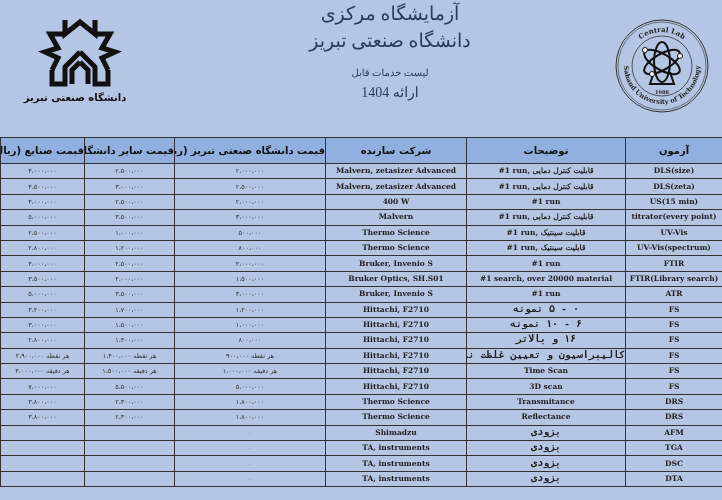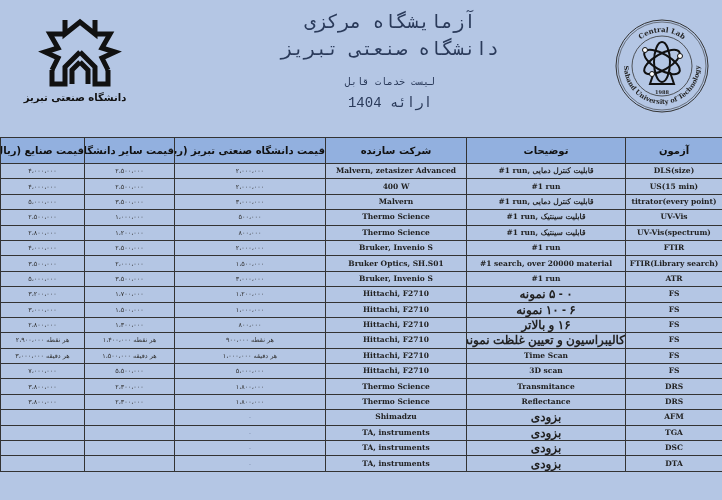--- a/index.html
+++ b/index.html
@@ -4,23 +4,23 @@
   <style>
     html, body { margin: 0; padding: 0; }
     body {
       width: 722px; height: 500px; overflow: hidden;
       background: #b4c6e4;
       font-family: "DejaVu Serif", serif;
       position: relative;
     }
     .header { position: absolute; left: 0; top: 0; width: 722px; height: 137px; }
     .title-block {
-      position: absolute; left: 180px; top: 10px; width: 420px;
+      position: absolute; left: 180px; top: 0; width: 420px;
       text-align: center; color: #2a3a5a;
-      font-family: Liberation Mono, monospace;
+      font-family: Liberation Serif, serif;
       direction: rtl;
     }
     .title1 { font-size: 19px; letter-spacing: 4px; line-height: 27px; }
     .title2 { font-size: 19px; letter-spacing: 4px; line-height: 27px; }
     .title3 { font-size: 10px; letter-spacing: 3px; line-height: 22px; margin-top: 8px; }
     .title4 { font-size: 14px; letter-spacing: 3px; line-height: 18px; }
     .logo-left {
       position: absolute; left: 20px; top: 12px; width: 120px; height: 100px;
     }
     .logo-left-caption {
@@ -43,21 +43,21 @@
     th {
       background: #92b0df; height: 25px;
       font-family: "DejaVu Sans", sans-serif; font-size: 10px; font-weight: bold; color: #111;
       direction: rtl;
     }
     td {
       background: #b4c6e4; height: 14.4px; line-height: 14px;
       font-size: 7.5px; font-weight: bold; color: #222;
     }
     td.price { font-family: "DejaVu Sans", sans-serif; font-size: 6.5px; font-weight: normal; color: #333; direction: rtl; }
-    td.fa { font-family: Liberation Sans, sans-serif; font-size: 12px; direction: rtl; }
+    td.fa { font-family: Liberation Mono, monospace; font-size: 10px; direction: rtl; }
     td.dash { color: #8899b8; font-weight: normal; }
   </style>
 </head>
 <body>
 
 <div class="header">
   <div class="logo-left">
     <svg viewBox="0 0 120 80" width="120" height="80">
       <g fill="none" stroke="#111" stroke-width="5" stroke-linejoin="miter">
         <polyline points="45,8 45,22 60,10 75,22 75,8"></polyline>
@@ -130,20 +130,28 @@
   <tbody id="tbody">
       <tr>
         <td class="price">۴،۰۰۰،۰۰۰</td>
         <td class="price">۲،۵۰۰،۰۰۰</td>
         <td class="price">۲،۰۰۰،۰۰۰</td>
         <td>Malvern, zetasizer Advanced</td>
         <td>#1 run, قابلیت کنترل دمایی</td>
         <td>DLS(size)</td>
       </tr>
       <tr>
+        <td class="price">۴،۵۰۰،۰۰۰</td>
+        <td class="price">۳،۰۰۰،۰۰۰</td>
+        <td class="price">۲،۵۰۰،۰۰۰</td>
+        <td>Malvern, zetasizer Advanced</td>
+        <td>#1 run, قابلیت کنترل دمایی</td>
+        <td>DLS(zeta)</td>
+      </tr>
+      <tr>
         <td class="price">۴،۰۰۰،۰۰۰</td>
         <td class="price">۲،۵۰۰،۰۰۰</td>
         <td class="price">۲،۰۰۰،۰۰۰</td>
         <td>400 W</td>
         <td>#1 run</td>
         <td>US(15 min)</td>
       </tr>
       <tr>
         <td class="price">۵،۰۰۰،۰۰۰</td>
         <td class="price">۳،۵۰۰،۰۰۰</td>

